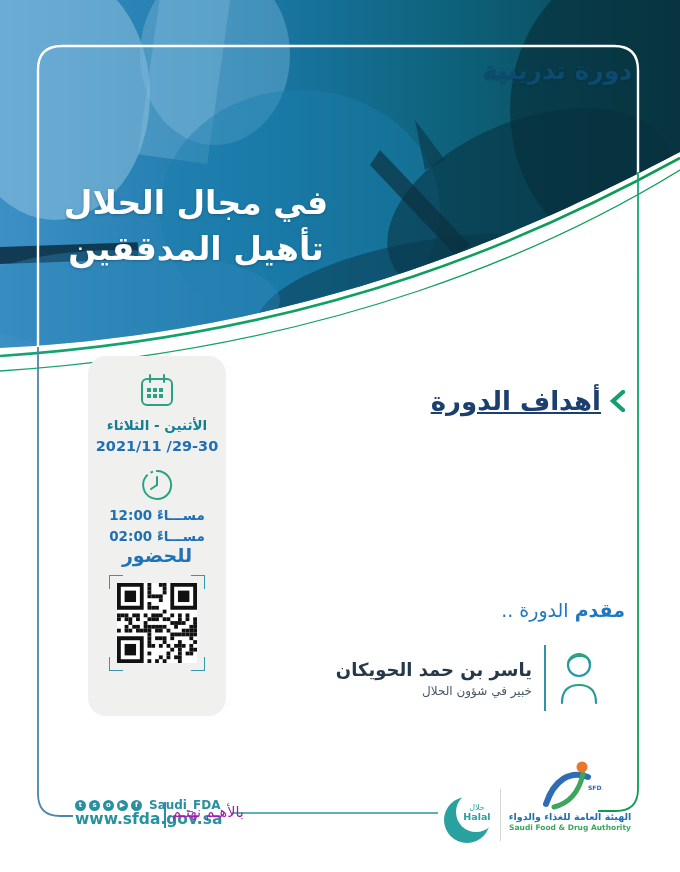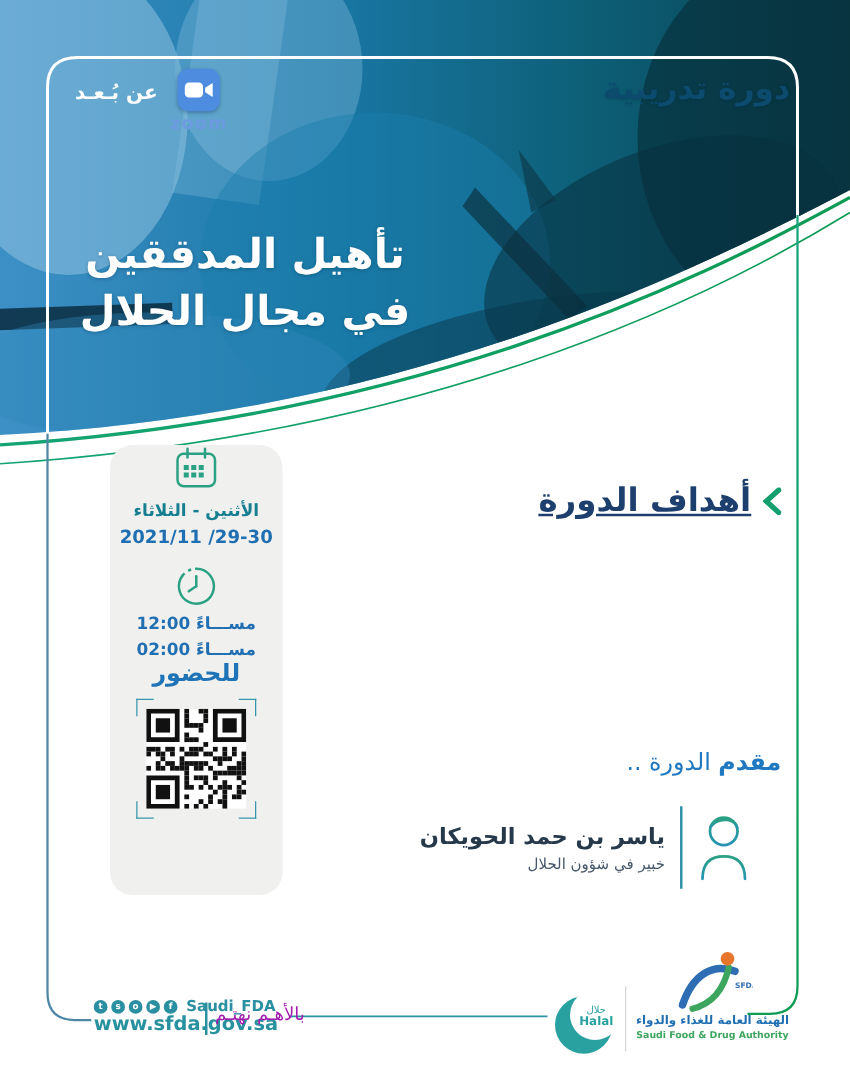--- a/index.html
+++ b/index.html
@@ -11,21 +11,21 @@
   
   .course-badge{top:56px;right:48px;color:#0c4a6e;font-size:25px;font-weight:bold;direction:rtl;text-shadow:0 1px 2px rgba(0,40,60,.25);}
   .zoom-block{top:55px;left:60px;display:flex;align-items:flex-start;gap:10px;}
   .remote-label{color:#fff;font-size:16px;font-weight:bold;direction:rtl;margin-top:9px;}
   .zoom-stack{display:flex;flex-direction:column;align-items:center;}
   .zoom-badge{width:34px;height:34px;border-radius:9px;background:#4e8ce0;display:flex;align-items:center;justify-content:center;box-shadow:0 1px 3px rgba(0,30,60,.3);}
   .zoom-word{color:#6d9be0;font-weight:bold;font-size:14px;letter-spacing:1px;margin-top:2px;}
   .hero-title{top:180px;left:40px;width:312px;text-align:center;color:#fff;font-weight:bold;font-size:33px;line-height:46px;direction:rtl;text-shadow:0 1px 3px rgba(0,40,60,.3);}
 
   
-  .card{top:356px;left:88px;width:138px;height:360px;background:#f0f0ee;border-radius:18px;display:flex;flex-direction:column;align-items:center;padding-top:0;box-sizing:border-box;}
+  .card{top:356px;left:88px;width:138px;height:360px;background:#f0f0ee;border-radius:18px;display:flex;flex-direction:column;align-items:center;padding-top:16px;box-sizing:border-box;}
   .days{color:#157f91;font-weight:bold;font-size:13.5px;margin-top:7px;direction:rtl;}
   .date{color:#1f6fb2;font-weight:bold;font-size:14.5px;margin-top:5px;direction:ltr;}
   .time{color:#1f6fb2;font-weight:bold;font-size:13.5px;margin-top:5px;direction:ltr;}
   .clock-wrap{margin-top:14px;}
   .attend{color:#1f74b8;font-weight:bold;font-size:19px;direction:rtl;}
   .qr-wrap{position:relative;width:96px;height:96px;margin-top:9px;display:flex;align-items:center;justify-content:center;}
   .corner{position:absolute;width:13px;height:13px;border:1.6px solid #3796ad;}
   .c-tl{top:0;left:0;border-right:none;border-bottom:none;}
   .c-tr{top:0;right:0;border-left:none;border-bottom:none;}
   .c-bl{bottom:0;left:0;border-right:none;border-top:none;}
@@ -103,36 +103,24 @@
       </linearGradient>
     </defs>
     <path d="M38,349 V70 Q38,46 62,46 H614 Q638,46 638,70 V174" fill="none" stroke="#ffffff" stroke-width="2.4"></path>
     <path d="M38,347 V794 Q38,816 60,816 H73" fill="none" stroke="#4e86a8" stroke-width="1.8"></path>
     <path d="M638,172 V789 Q638,811 616,811 H598" fill="none" stroke="url(#greenV)" stroke-width="1.8"></path>
     <line x1="232" y1="813" x2="438" y2="813" stroke="#2a93a4" stroke-width="1.4"></line>
   </svg>
 
   <div class="abs course-badge">دورة تدريبية</div>
 
-  <div class="abs zoom-block">
-    <div class="remote-label">عن بُـعـد</div>
-    <div class="zoom-stack">
-      <div class="zoom-badge">
-        <svg width="24" height="18" viewBox="0 0 28 20">
-          <rect x="1" y="3" width="17" height="14" rx="4" fill="#ffffff"></rect>
-          <path d="M20,8 L27,3.5 V16.5 L20,12 Z" fill="#ffffff"></path>
-        </svg>
-      </div>
-      <div class="zoom-word">zoom</div>
-    </div>
-  </div>
 
   <div class="abs hero-title">
+    <div>في مجال الحلال</div>
     <div>تأهيل المدققين</div>
-    <div>في مجال الحلال</div>
   </div>
 
   <div class="abs card">
     <svg width="38" height="38" viewBox="0 0 38 38">
       <rect x="4" y="7" width="30" height="26" rx="5" fill="none" stroke="#2ba183" stroke-width="2"></rect>
       <line x1="12" y1="3" x2="12" y2="10" stroke="#2ba183" stroke-width="2" stroke-linecap="round"></line>
       <line x1="26" y1="3" x2="26" y2="10" stroke="#2ba183" stroke-width="2" stroke-linecap="round"></line>
       <g fill="#2ba183">
         <rect x="9" y="16" width="4" height="4"></rect>
           <rect x="15" y="16" width="4" height="4"></rect>

